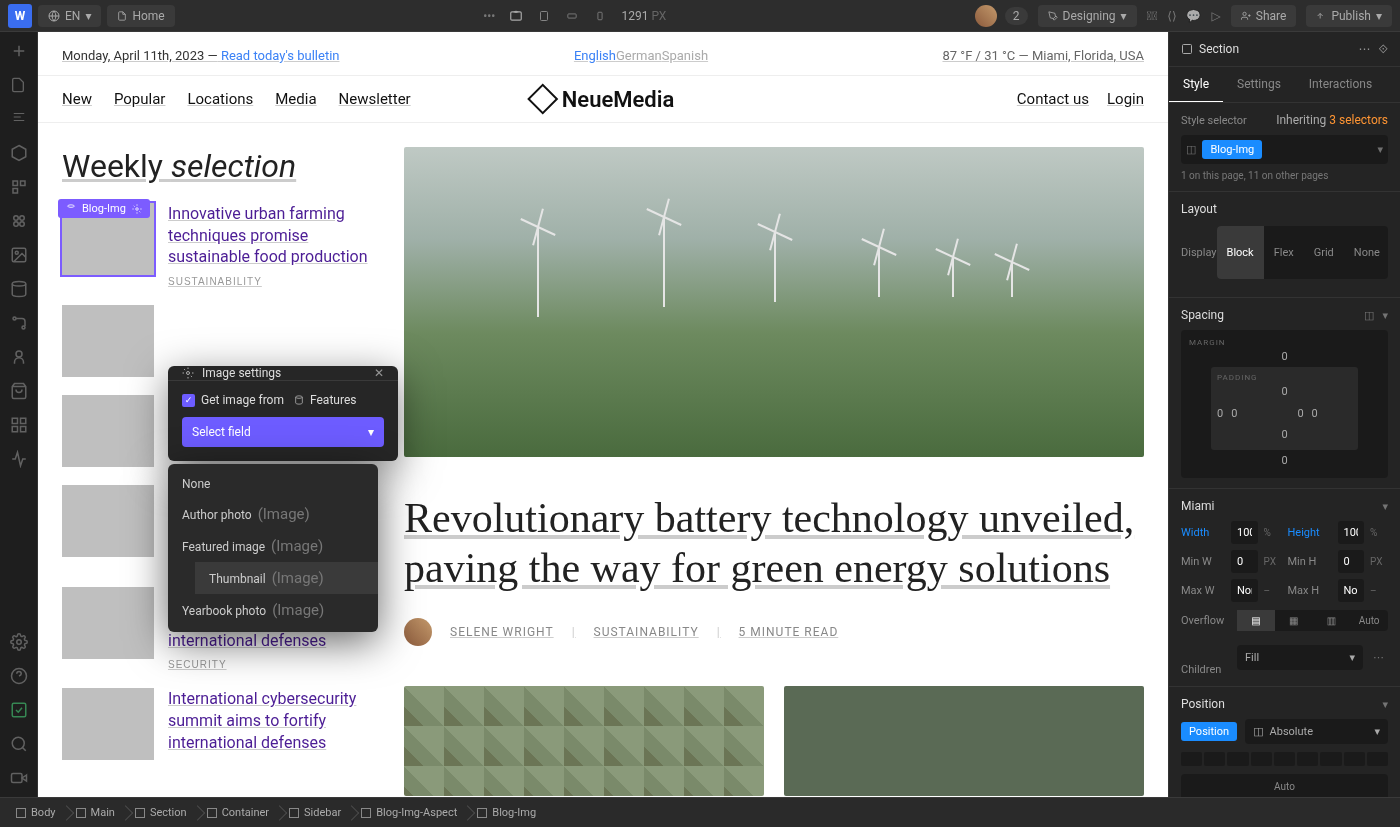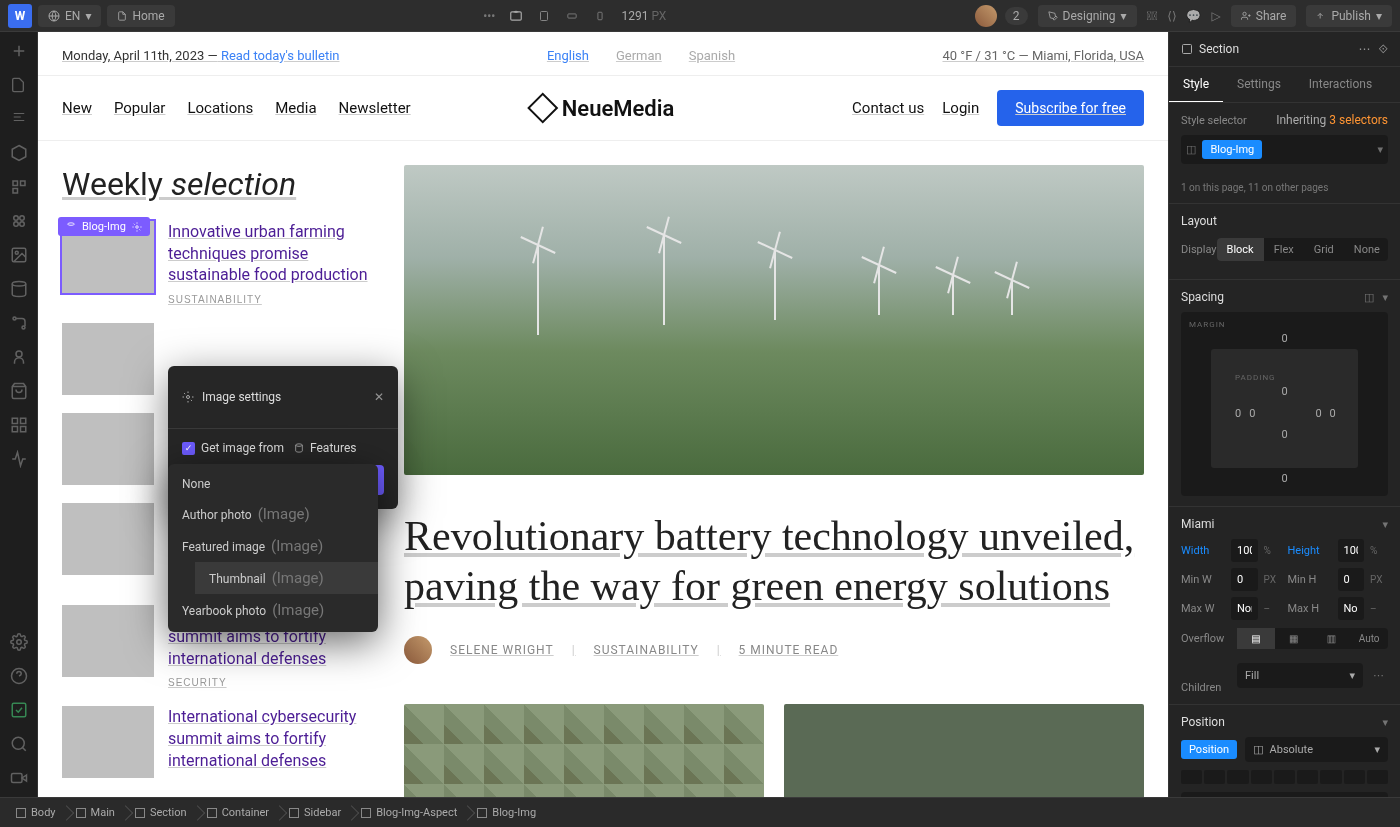--- a/index.html
+++ b/index.html
@@ -22,21 +22,21 @@
 
 
 .iconrail { width: 38px; background: #1e1e1e; border-right: 1px solid #333; display: flex; flex-direction: column; align-items: center; padding-top: 10px; gap: 16px; }
 .iconrail-btm { margin-top:auto; display:flex; flex-direction:column; gap:16px; padding-bottom:10px; align-items:center;}
 .rail-icon { width: 18px; height: 18px; opacity: 0.55; cursor:pointer; }
 
 
 .canvas-wrap { flex: 1; background: #fff; position: relative; overflow: hidden; text-decoration: underline; }
 .page-top { padding: 16px 24px 12px; display: flex; align-items: center; justify-content: space-between; font-size: 13px; color: #333; border-bottom: 1px solid #eee; }
 .bulletin { color: #3b82f6; cursor:pointer;}
-.langs { display: flex; gap: 27px; color: #aaa; }
+.langs { display: flex; gap: 0; color: #aaa; }
 .langs .active { color: #3b82f6; }
 .weather { color: #666; }
 .nav { display: flex; align-items: center; padding: 14px 24px; border-bottom: 1px solid #eee; }
 .nav-links { display: flex; gap: 22px; font-size: 15px; color: #111; }
 .brand { position:absolute; left:50%; transform:translateX(-50%); display:flex; align-items:center; gap:8px; font-size:22px; font-weight:600; color:#111;}
 .brand-icon { width:22px; height:22px; border:2px solid #111; transform: rotate(45deg);}
 .nav-right { margin-left:auto; display:flex; align-items:center; gap:18px; font-size:15px; color:#111;}
 .cta { background:#2563eb; color:#fff; padding:10px 18px; border-radius:4px; font-size:14px;}
 
 .content { display:flex; padding: 24px; gap: 32px; }
@@ -60,21 +60,21 @@
 .hero-title { font-family: Georgia, serif; font-size:42px; line-height:1.2; color:#222; margin-top:36px; font-weight:400;}
 .meta { display:flex; align-items:center; gap:18px; margin-top:24px; font-size:12px; letter-spacing:1px; color:#888;}
 .meta .sep { color:#ccc; }
 .author-av { width:28px; height:28px; border-radius:50%; background:linear-gradient(45deg,#8b5a3c,#c49a6c);}
 
 .sub-imgs { display:flex; gap:20px; margin-top:40px;}
 .sub-img { flex:1; height:110px; background:#7a8a6a; border-radius:2px; background-image: linear-gradient(45deg, #6b7555 25%, #7a8a6a 25%, #7a8a6a 50%, #8a9a7a 50%); background-size: 40px 40px;}
 
 
 .popover { position:absolute; left:130px; top:334px; width:230px; background:#262626; border-radius:6px; box-shadow:0 10px 40px rgba(0,0,0,0.5); z-index:20; color:#ddd; font-size:12px;}
-.pop-head { display:flex; align-items:center; gap:8px; padding:24px 14px; border-bottom:1px solid #3a3a3a;}
+.pop-head { display:flex; align-items:center; gap:8px; padding:0 14px; border-bottom:1px solid #3a3a3a;}
 .pop-close { margin-left:auto; opacity:0.6; cursor:pointer;}
 .pop-body { padding:12px 14px 14px;}
 .pop-row { display:flex; align-items:center; gap:6px; margin-bottom:10px;}
 .chk { width:13px; height:13px; background:#6d5cff; border-radius:2px; display:flex; align-items:center; justify-content:center; color:#fff; font-size:9px;}
 .pop-select { background:#6d5cff; color:#fff; padding:8px 10px; border-radius:4px; display:flex; align-items:center; justify-content:space-between; cursor:pointer;}
 .dropdown { position:absolute; left:130px; top:432px; width:210px; background:#2a2a2a; border-radius:6px; box-shadow:0 10px 40px rgba(0,0,0,0.6); z-index:22; padding:6px 0; font-size:12px;}
 .drop-item { padding:7px 14px; cursor:pointer; display:flex; gap:6px; align-items:baseline;}
 .drop-item:hover, .drop-item.hov { background:#3a3a3a;margin-left:27px; }
 .drop-type { color:#777; font-size:15px;}
 
@@ -84,26 +84,26 @@
 .rp-head-icons { margin-left:auto; display:flex; gap:8px; opacity:0.6;}
 .rp-tabs { display:flex; border-bottom:1px solid #333; font-size:12px;}
 .rp-tab { padding:10px 14px; color:#888; cursor:pointer;}
 .rp-tab.active { color:#fff; border-bottom:1px solid #fff;}
 .rp-section { padding:10px 12px; border-bottom:1px solid #333;}
 .rp-row { display:flex; align-items:center; justify-content:space-between; margin-bottom:8px;}
 .rp-label { color:#888; font-size:11px;}
 .chip { background:#1a8cff; color:#fff; padding:3px 8px; border-radius:3px; font-size:11px;}
 .inherit { color:#ff9533;}
 .seg-group { display:flex; background:#1a1a1a; border-radius:4px; overflow:hidden;}
-.seg { padding:5px 10px; font-size:11px; cursor:pointer; color:#888;}
+.seg { padding:20px 10px; font-size:11px; cursor:pointer; color:#888;}
 .seg.active { background:#3a3a3a; color:#fff;}
 .spacing-box { background:#1a1a1a; border-radius:4px; padding:8px; position:relative;}
 .margin-lbl { font-size:8px; color:#666; letter-spacing:1px;}
 .sp-row { display:flex; justify-content:space-around; align-items:center; font-size:11px; color:#aaa; margin:3px 0;}
-.inner-pad { background:#2a2a2a; margin:4px 22px; padding:24px; border-radius:3px;}
+.inner-pad { background:#2a2a2a; margin:4px 22px; padding:6px; border-radius:3px;}
 .inner-content { background:#1a1a1a; height:20px; margin: 2px 22px;}
 .size-grid { display:grid; grid-template-columns: 44px 1fr 18px 44px 1fr 18px; gap:6px; align-items:center; font-size:11px;}
 .size-grid .lbl { color:#888;}
 .size-grid .lbl.blue { color:#1a8cff;}
 .inp { background:#1a1a1a; border:none; color:#fff; padding:5px 6px; border-radius:3px; width:100%; font-size:11px;}
 .unit { color:#666; font-size:10px;}
 .ov-row { display:flex; align-items:center; gap:6px; margin-top:8px;}
 .ov-btns { display:flex; background:#1a1a1a; border-radius:4px; flex:1;}
 .ov-btn { flex:1; padding:5px; text-align:center; font-size:10px; color:#888; cursor:pointer;}
 .ov-btn.active { background:#3a3a3a; color:#fff;}
@@ -320,39 +320,38 @@
   </div>
 
   <div class="canvas-wrap">
     <div class="page-top">
       <div><span>Monday, April 11th, 2023 —</span> <span class="bulletin">Read today's bulletin</span></div>
       <div class="langs">
         <span class="active">English</span>
         <span>German</span>
         <span>Spanish</span>
       </div>
-      <div class="weather">40 °F / 31 °C  —  Miami, Florida, USA</div>
+      <div class="weather">87 °F / 31 °C  —  Miami, Florida, USA</div>
     </div>
 
     <div class="nav" style="position:relative;">
       <div class="nav-links">
         <span>New</span>
         <span>Popular</span>
         <span>Locations</span>
         <span>Media</span>
         <span>Newsletter</span>
       </div>
       <div class="brand">
         <span class="brand-icon"></span>
         <span>NeueMedia</span>
       </div>
       <div class="nav-right">
         <span>Contact us</span>
         <span>Login</span>
-        <span class="cta">Subscribe for free</span>
       </div>
     </div>
 
     <div class="content">
       <div class="sidebar-col">
         <div class="sel-title"><span>Weekly </span><em>selection</em></div>
 
         <div class="article-row" style="position:relative;">
           <span class="sel-tag">
             <svg width="10" height="10" viewBox="0 0 24 24" fill="none" stroke="#fff" stroke-width="2">
@@ -495,21 +494,21 @@
     <div class="rp-section">
       <div class="rp-row">
         <span class="rp-label">Style selector</span>
         <span style="font-size:12px;"><span>Inheriting</span> <span class="inherit">3 selectors</span></span>
       </div>
       <div style="display:flex;gap:6px;align-items:center;background:#1a1a1a;padding:5px;border-radius:4px;">
         <span style="opacity:0.6;">◫</span>
         <span class="chip">Blog-Img</span>
         <span style="margin-left:auto;opacity:0.6;">▾</span>
       </div>
-      <div style="font-size:10px;color:#777;margin-top:18px;">1 on this page, 11 on other pages</div>
+      <div style="font-size:10px;color:#777;margin-top:6px;">1 on this page, 11 on other pages</div>
     </div>
 
     <div class="rp-section">
       <div style="color:#ddd;font-size:12px;margin-bottom:10px;">Layout</div>
       <div class="rp-row">
         <span class="rp-label">Display</span>
         <div class="seg-group">
           <span class="seg active">Block</span>
           <span class="seg">Flex</span>
           <span class="seg">Grid</span>

